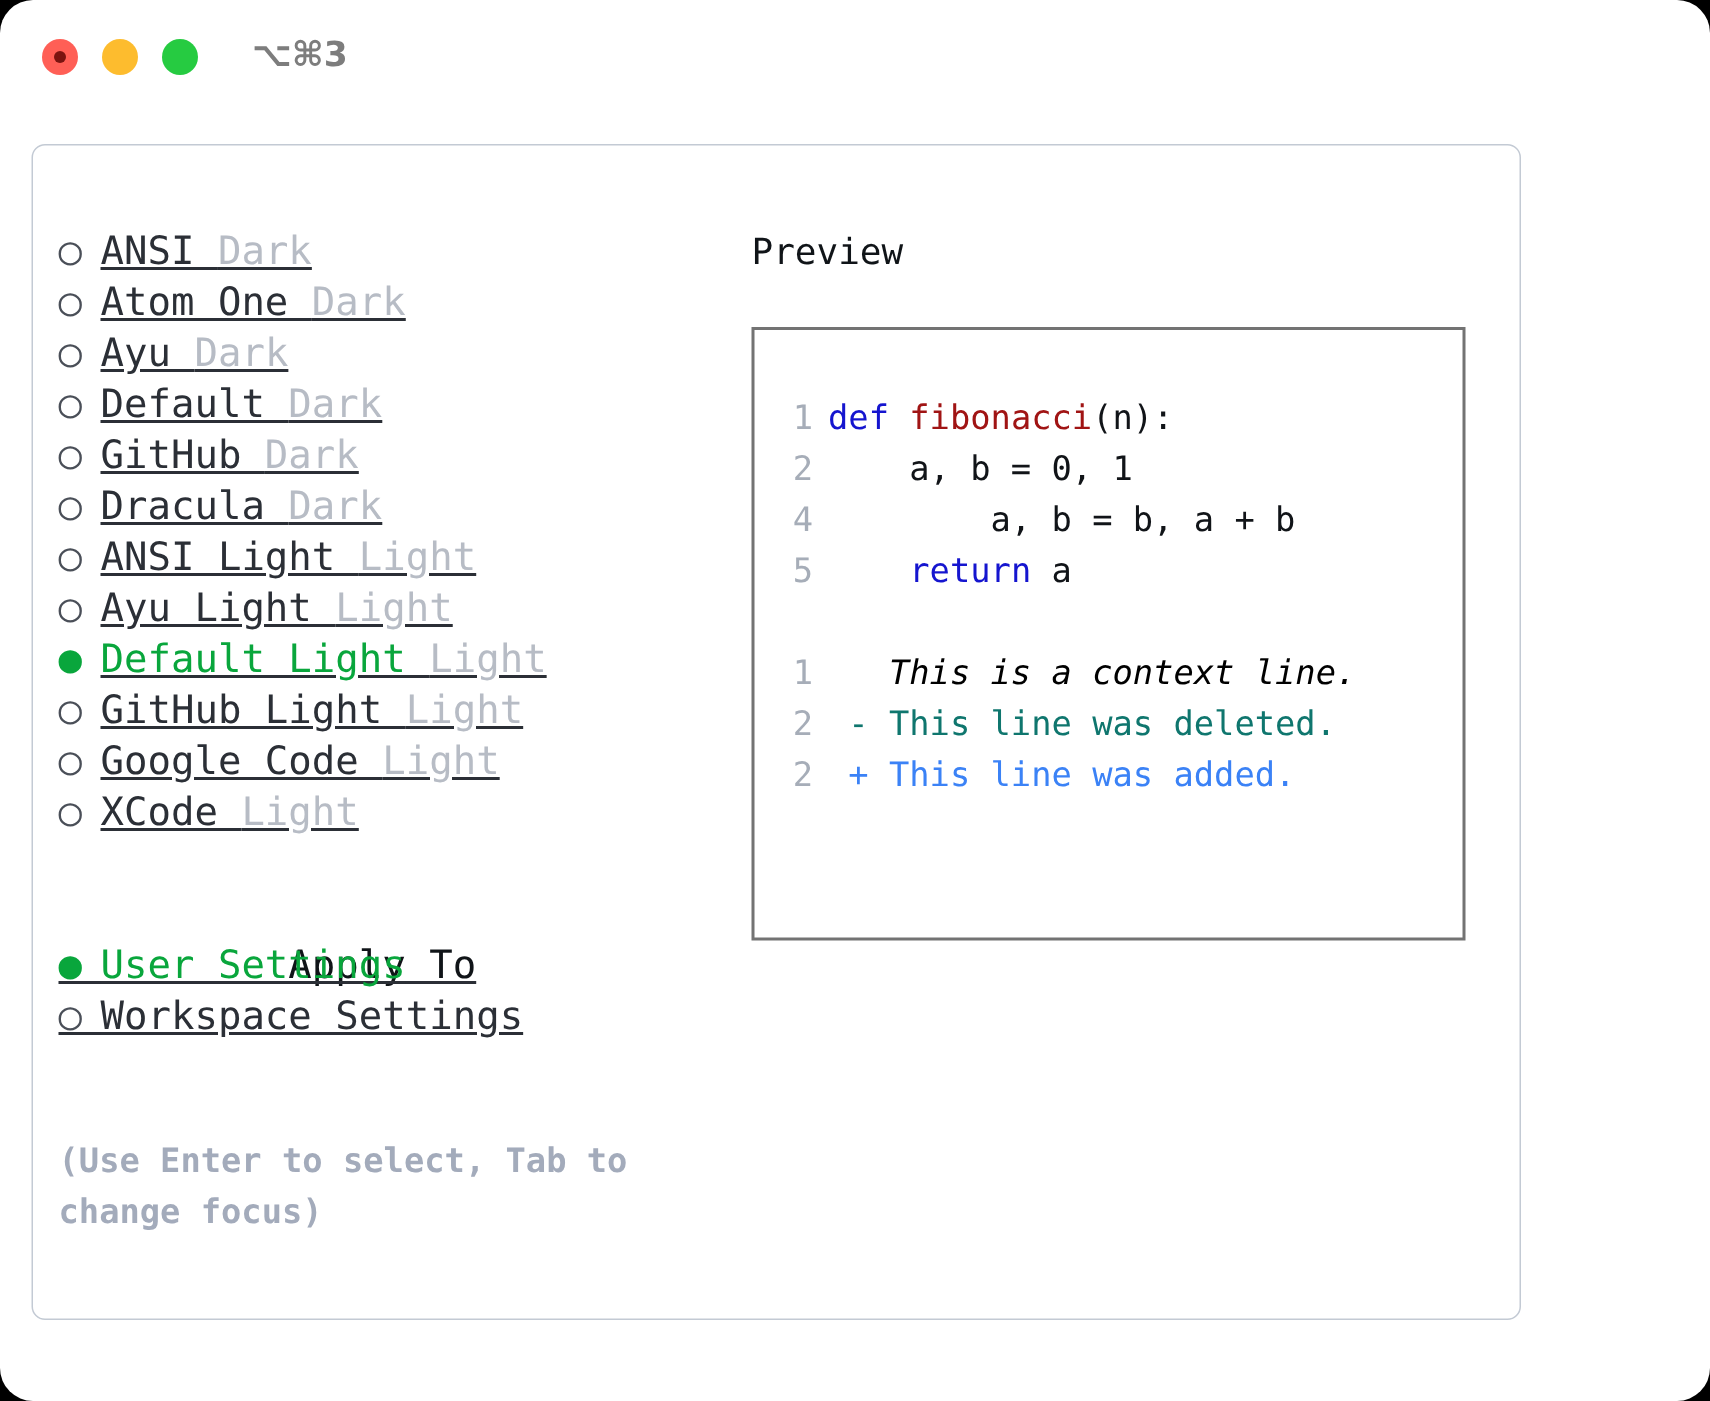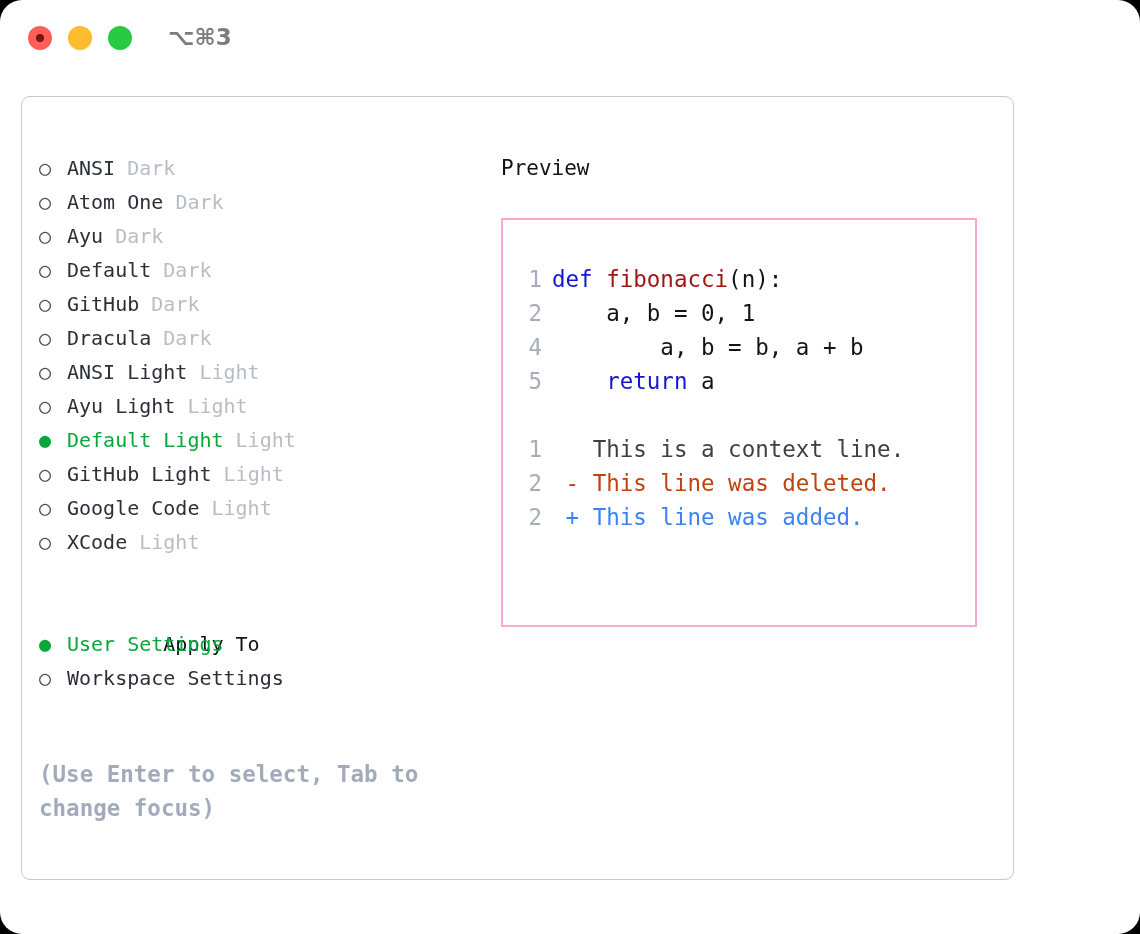--- a/index.html
+++ b/index.html
@@ -80,23 +80,24 @@
     position: absolute;
     left: 17px;
     top: 54px;
     width: 440px;
   }
 
   .row {
     position: relative;
     height: 34px;
     line-height: 34px;
-    font-size: 20px;
+    font-size: 26px;
     white-space: pre;
     color: #2b2f36;
+    text-decoration: underline;
   }
   .marker {
     display: inline-block;
     width: 28px;
     color: #4a4f58;
   }
   .marker.sel { color: #09a63c; }
   .row.header-row {
     font-weight: bold;
     color: #101418;
@@ -122,30 +123,30 @@
   }
 
   
   #right-col {
     position: absolute;
     left: 479px;
     top: 54px;
     width: 495px;
   }
   #preview-heading {
-    font-size: 21px;
+    font-size: 24px;
     color: #101418;
     line-height: 34px;
     margin: 0 0 33px 0;
     white-space: pre;
   }
   #preview-box {
     width: 476px;
     height: 409px;
-    border: 2px solid #f9a8d4;
+    border: 2px solid #737373;
     box-sizing: border-box;
     background: #ffffff;
     position: relative;
   }
   #code-area {
     position: absolute;
     left: 13px;
     top: 42px;
     right: 6px;
   }
@@ -159,22 +160,22 @@
     display: inline-block;
     width: 26px;
     text-align: right;
     color: #a6adb8;
     margin-right: 10px;
   }
   .kw   { color: #1515cf; }
   .fn   { color: #a01414; }
   .plain{ color: #111418; }
   .blank-line { height: 34px; }
-  .ctx  { color: #404040; }
-  .del  { color: #c2410c; }
+  .ctx  { color: #000000; font-style: italic; }
+  .del  { color: #0f766e; }
   .add  { color: #3b82f6; }
 </style>
 </head>
 <body>
 
 <div id="window">
 
   <div id="titlebar">
     <div class="dot dot-red"></div>
     <div class="dot dot-yellow"></div>

